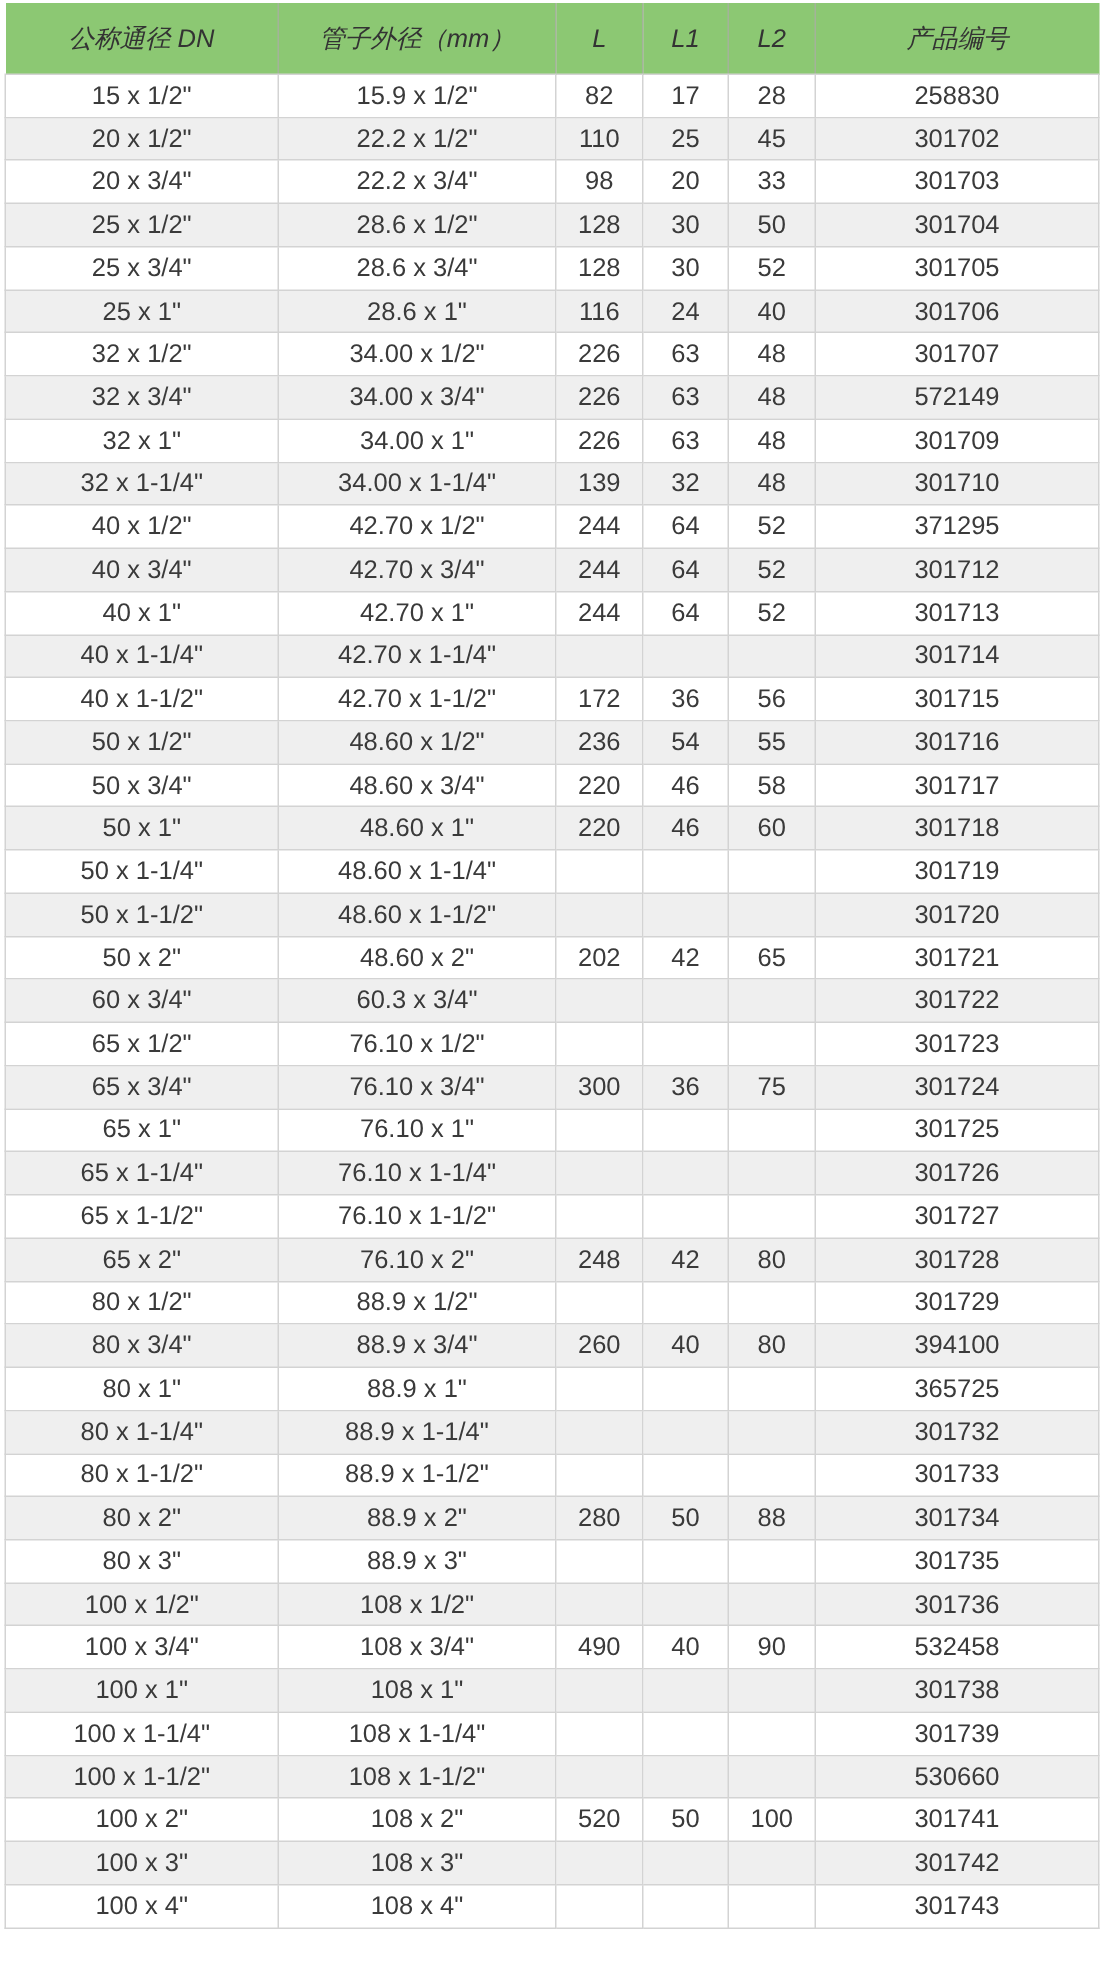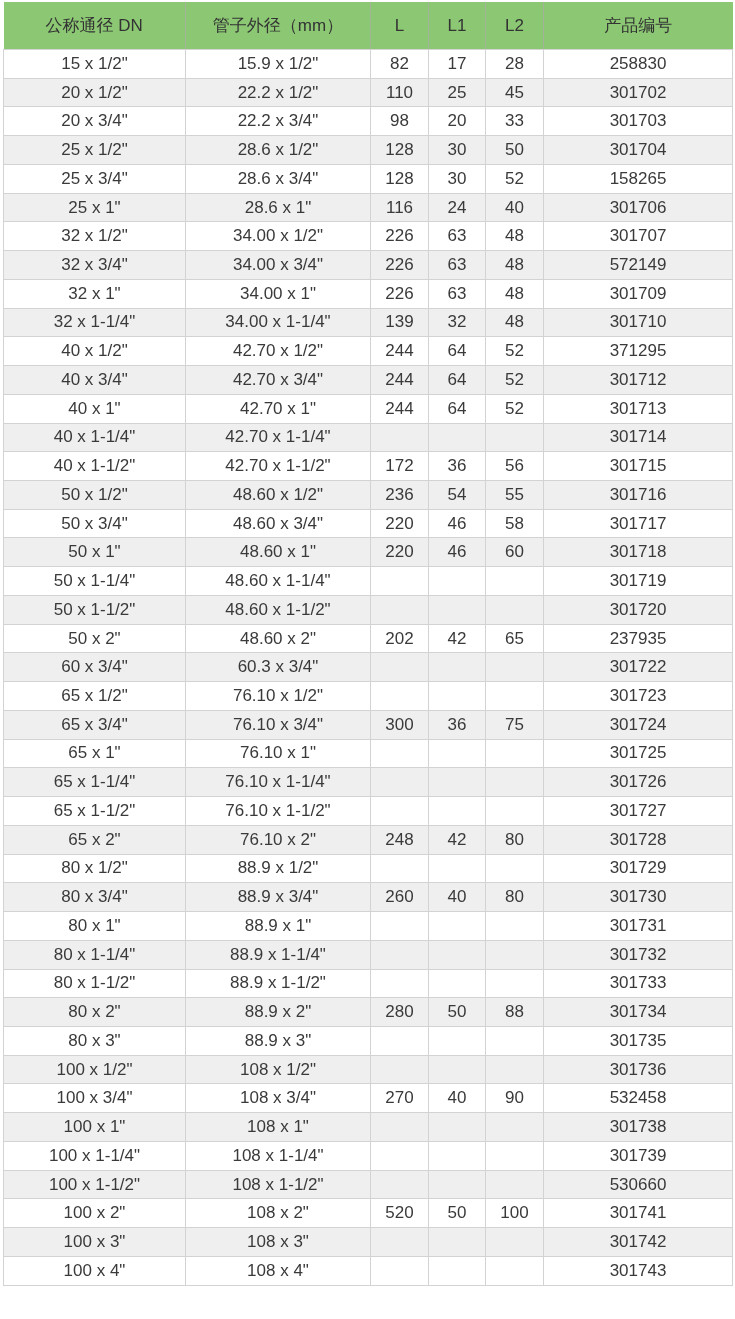--- a/index.html
+++ b/index.html
@@ -35,20 +35,21 @@
     color: var(--header-text);
     font-size: 17px;
     font-weight: normal;
     height: 39px;
     text-align: center;
     vertical-align: middle;
     border-right: 1px solid var(--header-border);
     border-left: 1px solid var(--header-border);
     border-bottom: 1px solid var(--border);
     padding: 12px;
+    font-style: italic;
   }
   table.spec-table th:first-child { border-left: none; }
   table.spec-table th:last-child { border-right: none; }
   table.spec-table td {
     color: var(--text);
     font-size: 17px;
     height: 28.74px;
     text-align: center;
     vertical-align: middle;
     border: 1px solid var(--border);
@@ -114,21 +115,21 @@
           <td>30</td>
           <td>50</td>
           <td>301704</td>
         </tr>
         <tr>
           <td>25 x 3/4"</td>
           <td>28.6 x 3/4"</td>
           <td>128</td>
           <td>30</td>
           <td>52</td>
-          <td>158265</td>
+          <td>301705</td>
         </tr>
         <tr class="alt">
           <td>25 x 1"</td>
           <td>28.6 x 1"</td>
           <td>116</td>
           <td>24</td>
           <td>40</td>
           <td>301706</td>
         </tr>
         <tr>
@@ -242,21 +243,21 @@
           <td></td>
           <td></td>
           <td>301720</td>
         </tr>
         <tr>
           <td>50 x 2"</td>
           <td>48.60 x 2"</td>
           <td>202</td>
           <td>42</td>
           <td>65</td>
-          <td>237935</td>
+          <td>301721</td>
         </tr>
         <tr class="alt">
           <td>60 x 3/4"</td>
           <td>60.3 x 3/4"</td>
           <td></td>
           <td></td>
           <td></td>
           <td>301722</td>
         </tr>
         <tr>
@@ -314,29 +315,29 @@
           <td></td>
           <td></td>
           <td>301729</td>
         </tr>
         <tr class="alt">
           <td>80 x 3/4"</td>
           <td>88.9 x 3/4"</td>
           <td>260</td>
           <td>40</td>
           <td>80</td>
-          <td>301730</td>
+          <td>394100</td>
         </tr>
         <tr>
           <td>80 x 1"</td>
           <td>88.9 x 1"</td>
           <td></td>
           <td></td>
           <td></td>
-          <td>301731</td>
+          <td>365725</td>
         </tr>
         <tr class="alt">
           <td>80 x 1-1/4"</td>
           <td>88.9 x 1-1/4"</td>
           <td></td>
           <td></td>
           <td></td>
           <td>301732</td>
         </tr>
         <tr>
@@ -367,21 +368,21 @@
           <td>100 x 1/2"</td>
           <td>108 x 1/2"</td>
           <td></td>
           <td></td>
           <td></td>
           <td>301736</td>
         </tr>
         <tr>
           <td>100 x 3/4"</td>
           <td>108 x 3/4"</td>
-          <td>270</td>
+          <td>490</td>
           <td>40</td>
           <td>90</td>
           <td>532458</td>
         </tr>
         <tr class="alt">
           <td>100 x 1"</td>
           <td>108 x 1"</td>
           <td></td>
           <td></td>
           <td></td>

